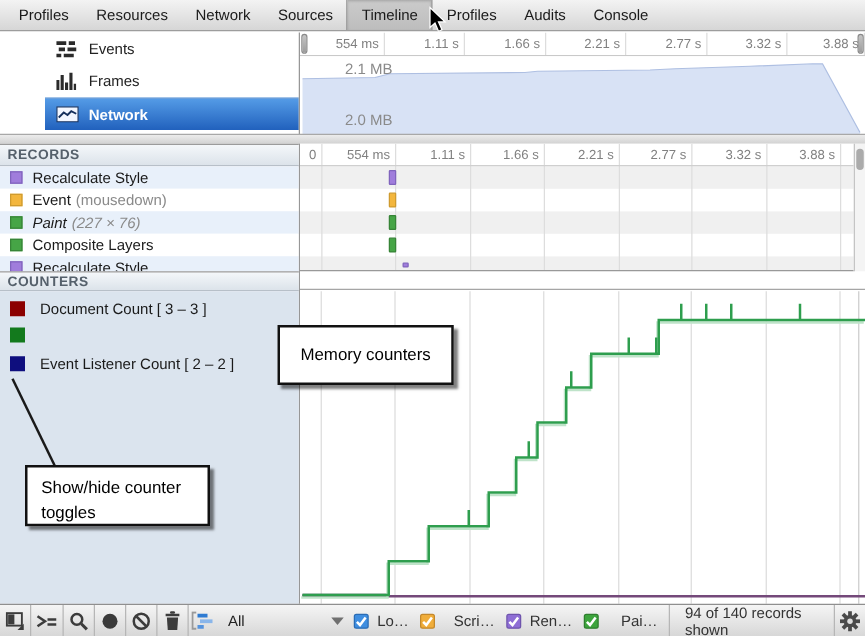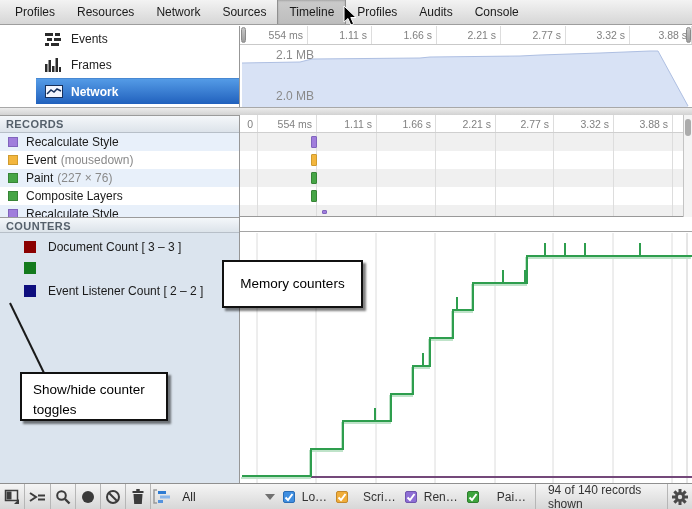--- a/index.html
+++ b/index.html
@@ -30,21 +30,21 @@
                 font-size:11px;font-weight:bold;color:#55606b;letter-spacing:.4px;
                 line-height:16px;padding-left:6px;box-sizing:border-box;}
   #records-header{left:0;top:115px;height:18px;line-height:17px;}
   #counters-header{left:0;top:217px;}
 
   #records-rows-left{left:0;top:133px;width:239px;height:84px;overflow:hidden;}
   .rrow{height:18px;display:flex;align-items:center;font-size:12px;}
   .rrow .swatch{width:10px;height:10px;margin:0 8px 0 8px;border:1px solid transparent;box-sizing:border-box;}
   .rrow .detail{color:#8a8a8a;margin-left:4px;}
   #counters-panel{left:0;top:233px;width:239px;height:250px;background:#dbe4ee;}
-  .crow{position:absolute;left:16px;display:flex;align-items:center;font-size:12px;color:#1a1a1a;}
+  .crow{position:absolute;left:0;display:flex;align-items:center;font-size:12px;color:#1a1a1a;}
   .crow .swatch{width:12px;height:12px;margin:0 12px 0 8px;}
 
   
   .ruler{background:#fff;overflow:hidden;}
   #overview-ruler{left:240px;top:26px;width:452px;height:19px;border-bottom:1px solid #c9c9c9;box-sizing:border-box;}
   .tick-line{position:absolute;top:0;width:1px;background:#ddd;}
   .tick-label{position:absolute;top:3px;font-size:10.5px;color:#808080;text-align:right;width:56px;}
   .win-handle{position:absolute;top:1px;width:5px;height:16px;background:linear-gradient(#c6c6c6,#9c9c9c);
               border:1px solid #8a8a8a;border-radius:3px;box-sizing:border-box;}
   #heap-pane{left:240px;top:45px;width:452px;height:63px;background:#fff;}
@@ -178,21 +178,21 @@
   <div class="abs" id="records-rows-left">
       <div class="rrow" style="background: rgb(232, 240, 250);">
         <span class="swatch" style="background: rgb(160, 125, 220); border-color: rgb(128, 100, 189);"></span>
         <span>Recalculate Style</span>
       </div>
       <div class="rrow" style="background: rgb(255, 255, 255);">
         <span class="swatch" style="background: rgb(243, 182, 61); border-color: rgb(207, 155, 47);"></span>
         <span>Event</span>
         <span class="detail">(mousedown)</span>
       </div>
-      <div class="rrow" style="background: rgb(232, 240, 250);">
+      <div class="rrow" style="background: rgb(232, 240, 250); font-style: italic;">
         <span class="swatch" style="background: rgb(70, 165, 70); border-color: rgb(55, 132, 55);"></span>
         <span>Paint</span>
         <span class="detail">(227 × 76)</span>
       </div>
       <div class="rrow" style="background: rgb(255, 255, 255);">
         <span class="swatch" style="background: rgb(70, 165, 70); border-color: rgb(55, 132, 55);"></span>
         <span>Composite Layers</span>
       </div>
       <div class="rrow" style="background: rgb(232, 240, 250);">
         <span class="swatch" style="background: rgb(160, 125, 220); border-color: rgb(128, 100, 189);"></span>

